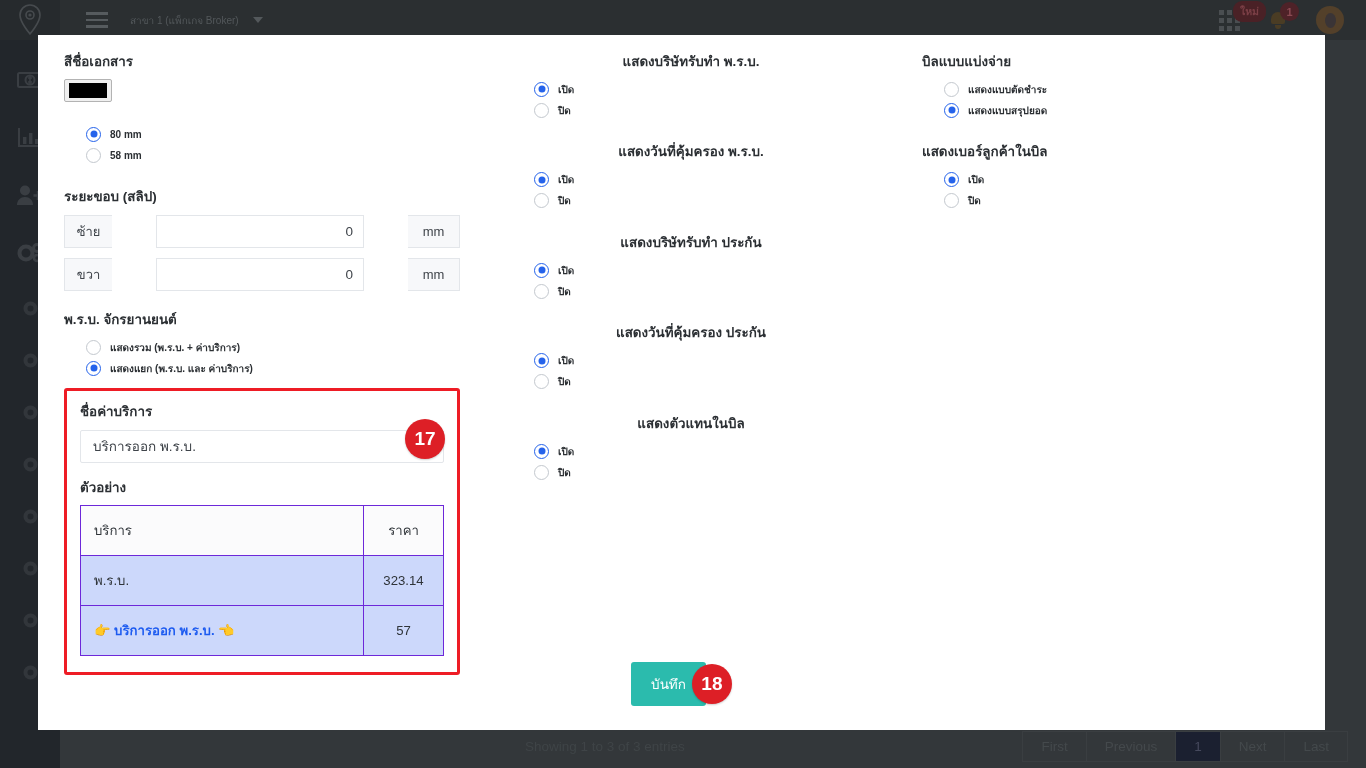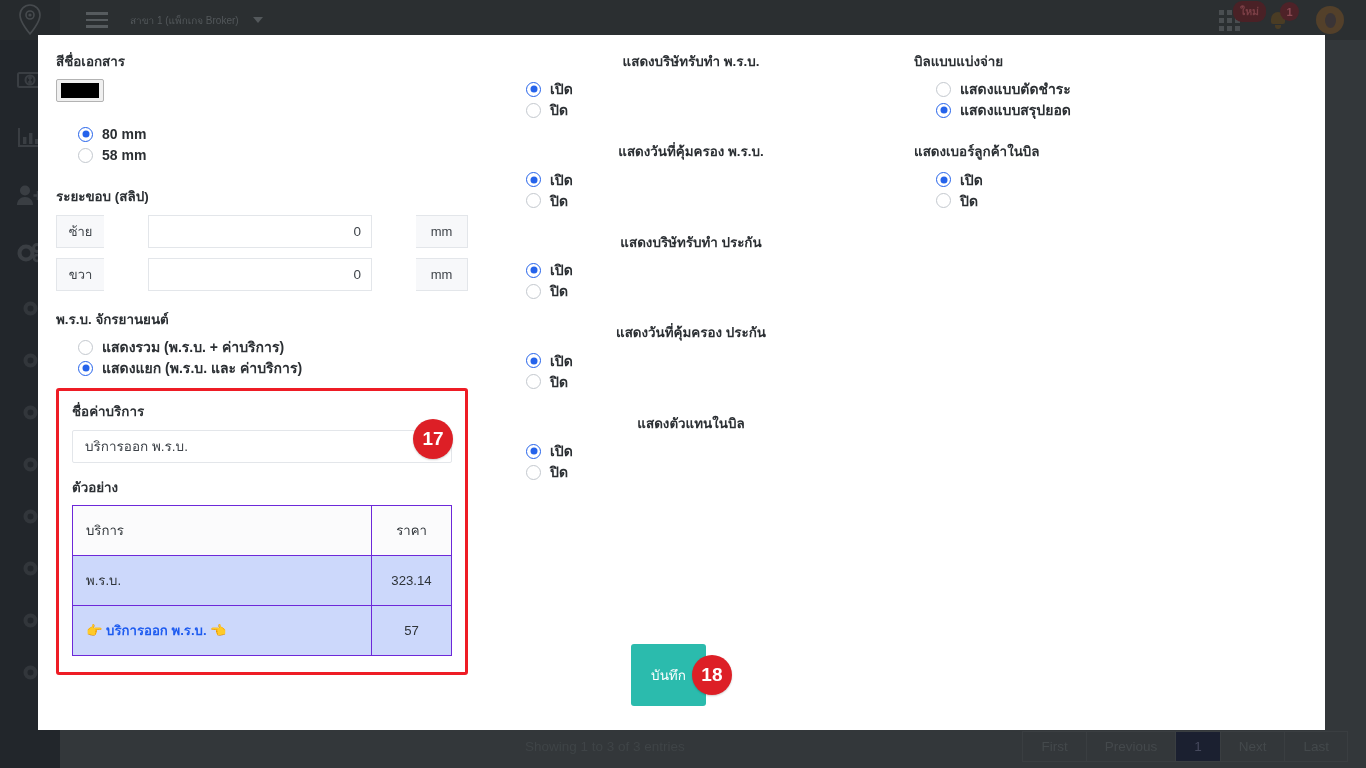--- a/index.html
+++ b/index.html
@@ -100,21 +100,21 @@
   }
   .page-btn:last-child { border-right: 1px solid #3a3e41; }
   .page-btn.active { background: #1b2030; color: #46495d; }
 
   
   #modal {
     position: absolute; left: 38px; top: 35px; width: 1287px; height: 695px;
     background: #ffffff; overflow: hidden;
   }
   #modal-body { display: flex; padding: 18px 0 0 0; height: 100%; position: relative; }
-  .col { padding: 0 18px; }
+  .col { padding: 0 26px; }
   .col-1 { width: 448px; }
   .col-2 { width: 410px; text-align: center; }
   .col-3 { width: 410px; }
 
   .field-label {
     font-size: 13.4px; font-weight: 700; color: #2b2f33;
     margin: 0 0 9px 0; line-height: 1.3;
   }
   .spacer-22 { height: 22px; }
 
@@ -132,21 +132,21 @@
     width: 15px; height: 15px; border-radius: 50%;
     border: 1.6px solid #c3c8ce; background: #fff; flex: 0 0 15px;
     position: relative;
   }
   .radio-mark.checked { border-color: #2563eb; }
   .radio-mark.checked::after {
     content: ""; position: absolute; left: 50%; top: 50%;
     width: 7px; height: 7px; border-radius: 50%; background: #2563eb;
     transform: translate(-50%, -50%);
   }
-  .radio-label { font-size: 14px; color: #2b2f33; font-weight: 700; }
+  .radio-label { font-size: 10px; color: #2b2f33; font-weight: 700; }
 
   
   .input-group { display: flex; margin-bottom: 10px; height: 33px; gap: 44px; }
   .ig-prepend, .ig-append {
     background: #f7f8fa; border: 1px solid #e3e6ea; color: #3f444a;
     font-size: 13px; display: flex; align-items: center; justify-content: center;
     min-width: 48px; padding: 0 10px;
   }
   .ig-prepend { border-right: none; }
   .ig-append { border-left: none; min-width: 52px; }
@@ -188,21 +188,21 @@
   }
   #badge-17 { right: 12px; top: 28px; }
 
   
   #save-area {
     position: absolute; left: 0; right: 0; bottom: 24px;
     display: flex; align-items: center; justify-content: center;
   }
   #save-button {
     background: #2bbbad; color: #fff; font-size: 13.5px;
-    border: none; border-radius: 3px; padding: 20px 20px; cursor: pointer;
+    border: none; border-radius: 3px; padding: 11px 20px; cursor: pointer;
     font-family: inherit;
   }
   #badge-18 { position: relative; margin-left: -14px; }
 </style>
 </head>
 <body>
 
 <div id="app-background">
 
   <div id="content-area"></div>

